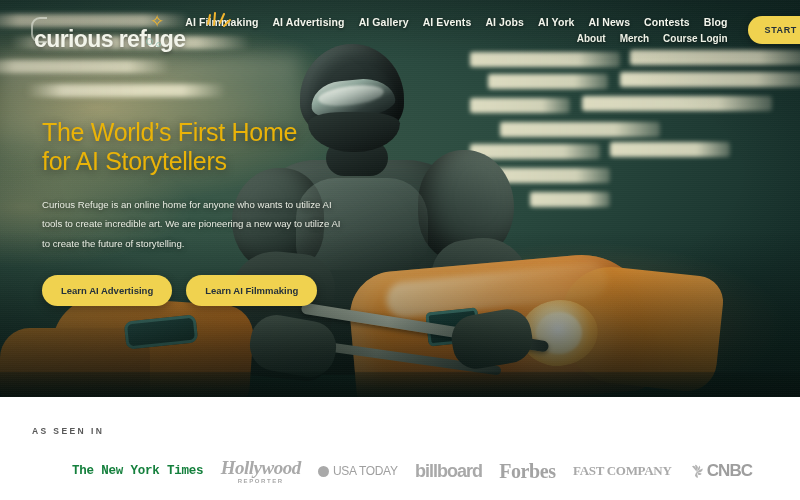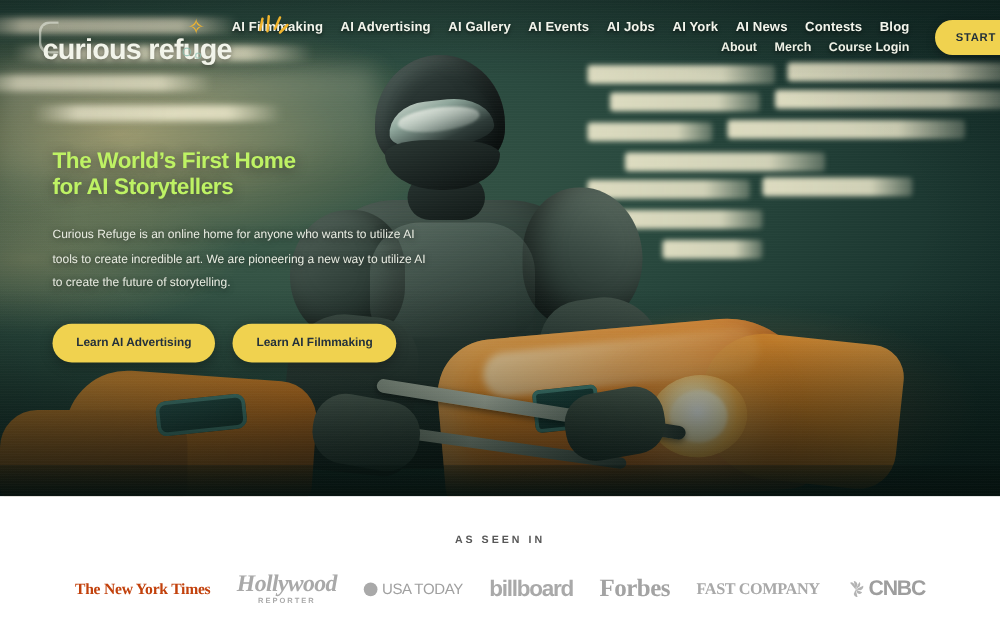--- a/index.html
+++ b/index.html
@@ -294,22 +294,22 @@
     padding:9px 17px; border-radius:20px; border:none;
     cursor:pointer; white-space:nowrap;
     box-shadow:0 2px 8px rgba(0,0,0,.28);
   }
 
   
   .hero-copy{
     position:absolute; left:42px; top:118px; width:330px; z-index:5;
   }
   .hero-title{
-    color:#bef264;
-    font-size:18px; font-weight:700; line-height:1.17;
+    color:#eab308;
+    font-size:25px; font-weight:400; line-height:1.17;
     letter-spacing:-0.3px;
     text-shadow:0 2px 10px rgba(0,0,0,.45);
   }
   .hero-sub{
     margin-top:18px;
     color:#e9ece2; font-size:9.6px; line-height:2.05;
     font-weight:400;
     text-shadow:0 1px 5px rgba(0,0,0,.55);
     max-width:302px;
   }
@@ -319,34 +319,34 @@
     font-size:9.5px; font-weight:700;
     padding:10px 19px; border-radius:20px; border:none;
     cursor:pointer; white-space:nowrap;
     box-shadow:0 3px 10px rgba(0,0,0,.3);
   }
 
   
   .seen{
     position:absolute; left:0; top:397px; width:800px; height:103px;
     background:#ffffff;
-    display:flex; flex-direction:column; align-items:center;
+    display:flex; flex-direction:column; padding-left:32px;
   }
   .seen-label{
     margin-top:29px;
     font-size:8.5px; font-weight:700; letter-spacing:2.4px;
     color:#585858;
   }
   .logos{
     margin-top:22px; width:760px;
     display:flex; align-items:center; justify-content:space-between;
     padding:0 40px;
   }
   .lg{ color:#a9a9a9; white-space:nowrap; display:flex; align-items:center; }
-  .lg-nyt{ font-family:Liberation Serif, serif; font-size:12.5px; font-weight:700; letter-spacing:-.2px; color:#c2410c; }
+  .lg-nyt{ font-family:Liberation Mono, monospace; font-size:12.5px; font-weight:700; letter-spacing:-.2px; color:#15803d; }
   .lg-hr{ display:flex; flex-direction:column; align-items:center; line-height:1; }
   .lg-hr .t1{ font-family:"Liberation Serif", serif; font-style:italic; font-size:19px; font-weight:700; color:#a9a9a9; letter-spacing:-.5px; }
   .lg-hr .t2{ font-size:6px; font-weight:700; letter-spacing:1.6px; color:#a9a9a9; margin-top:1px; }
   .lg-usa{ align-items:center; gap:4px; }
   .lg-usa .dot{ width:11px; height:11px; border-radius:50%; background:#a9a9a9; display:block; }
   .lg-usa .t{ font-size:12px; font-weight:400; letter-spacing:-.3px; color:#a0a0a0; }
   .lg-bb{ font-size:18px; font-weight:700; letter-spacing:-1px; color:#a9a9a9; }
   .lg-fb{ font-family:"Liberation Serif", serif; font-size:20px; font-weight:700; letter-spacing:-.4px; color:#a3a3a3; }
   .lg-fc{ font-family:"Liberation Serif", serif; font-size:13px; font-weight:700; letter-spacing:-.3px; color:#a9a9a9; }
   .lg-cnbc{ align-items:center; gap:3px; }

